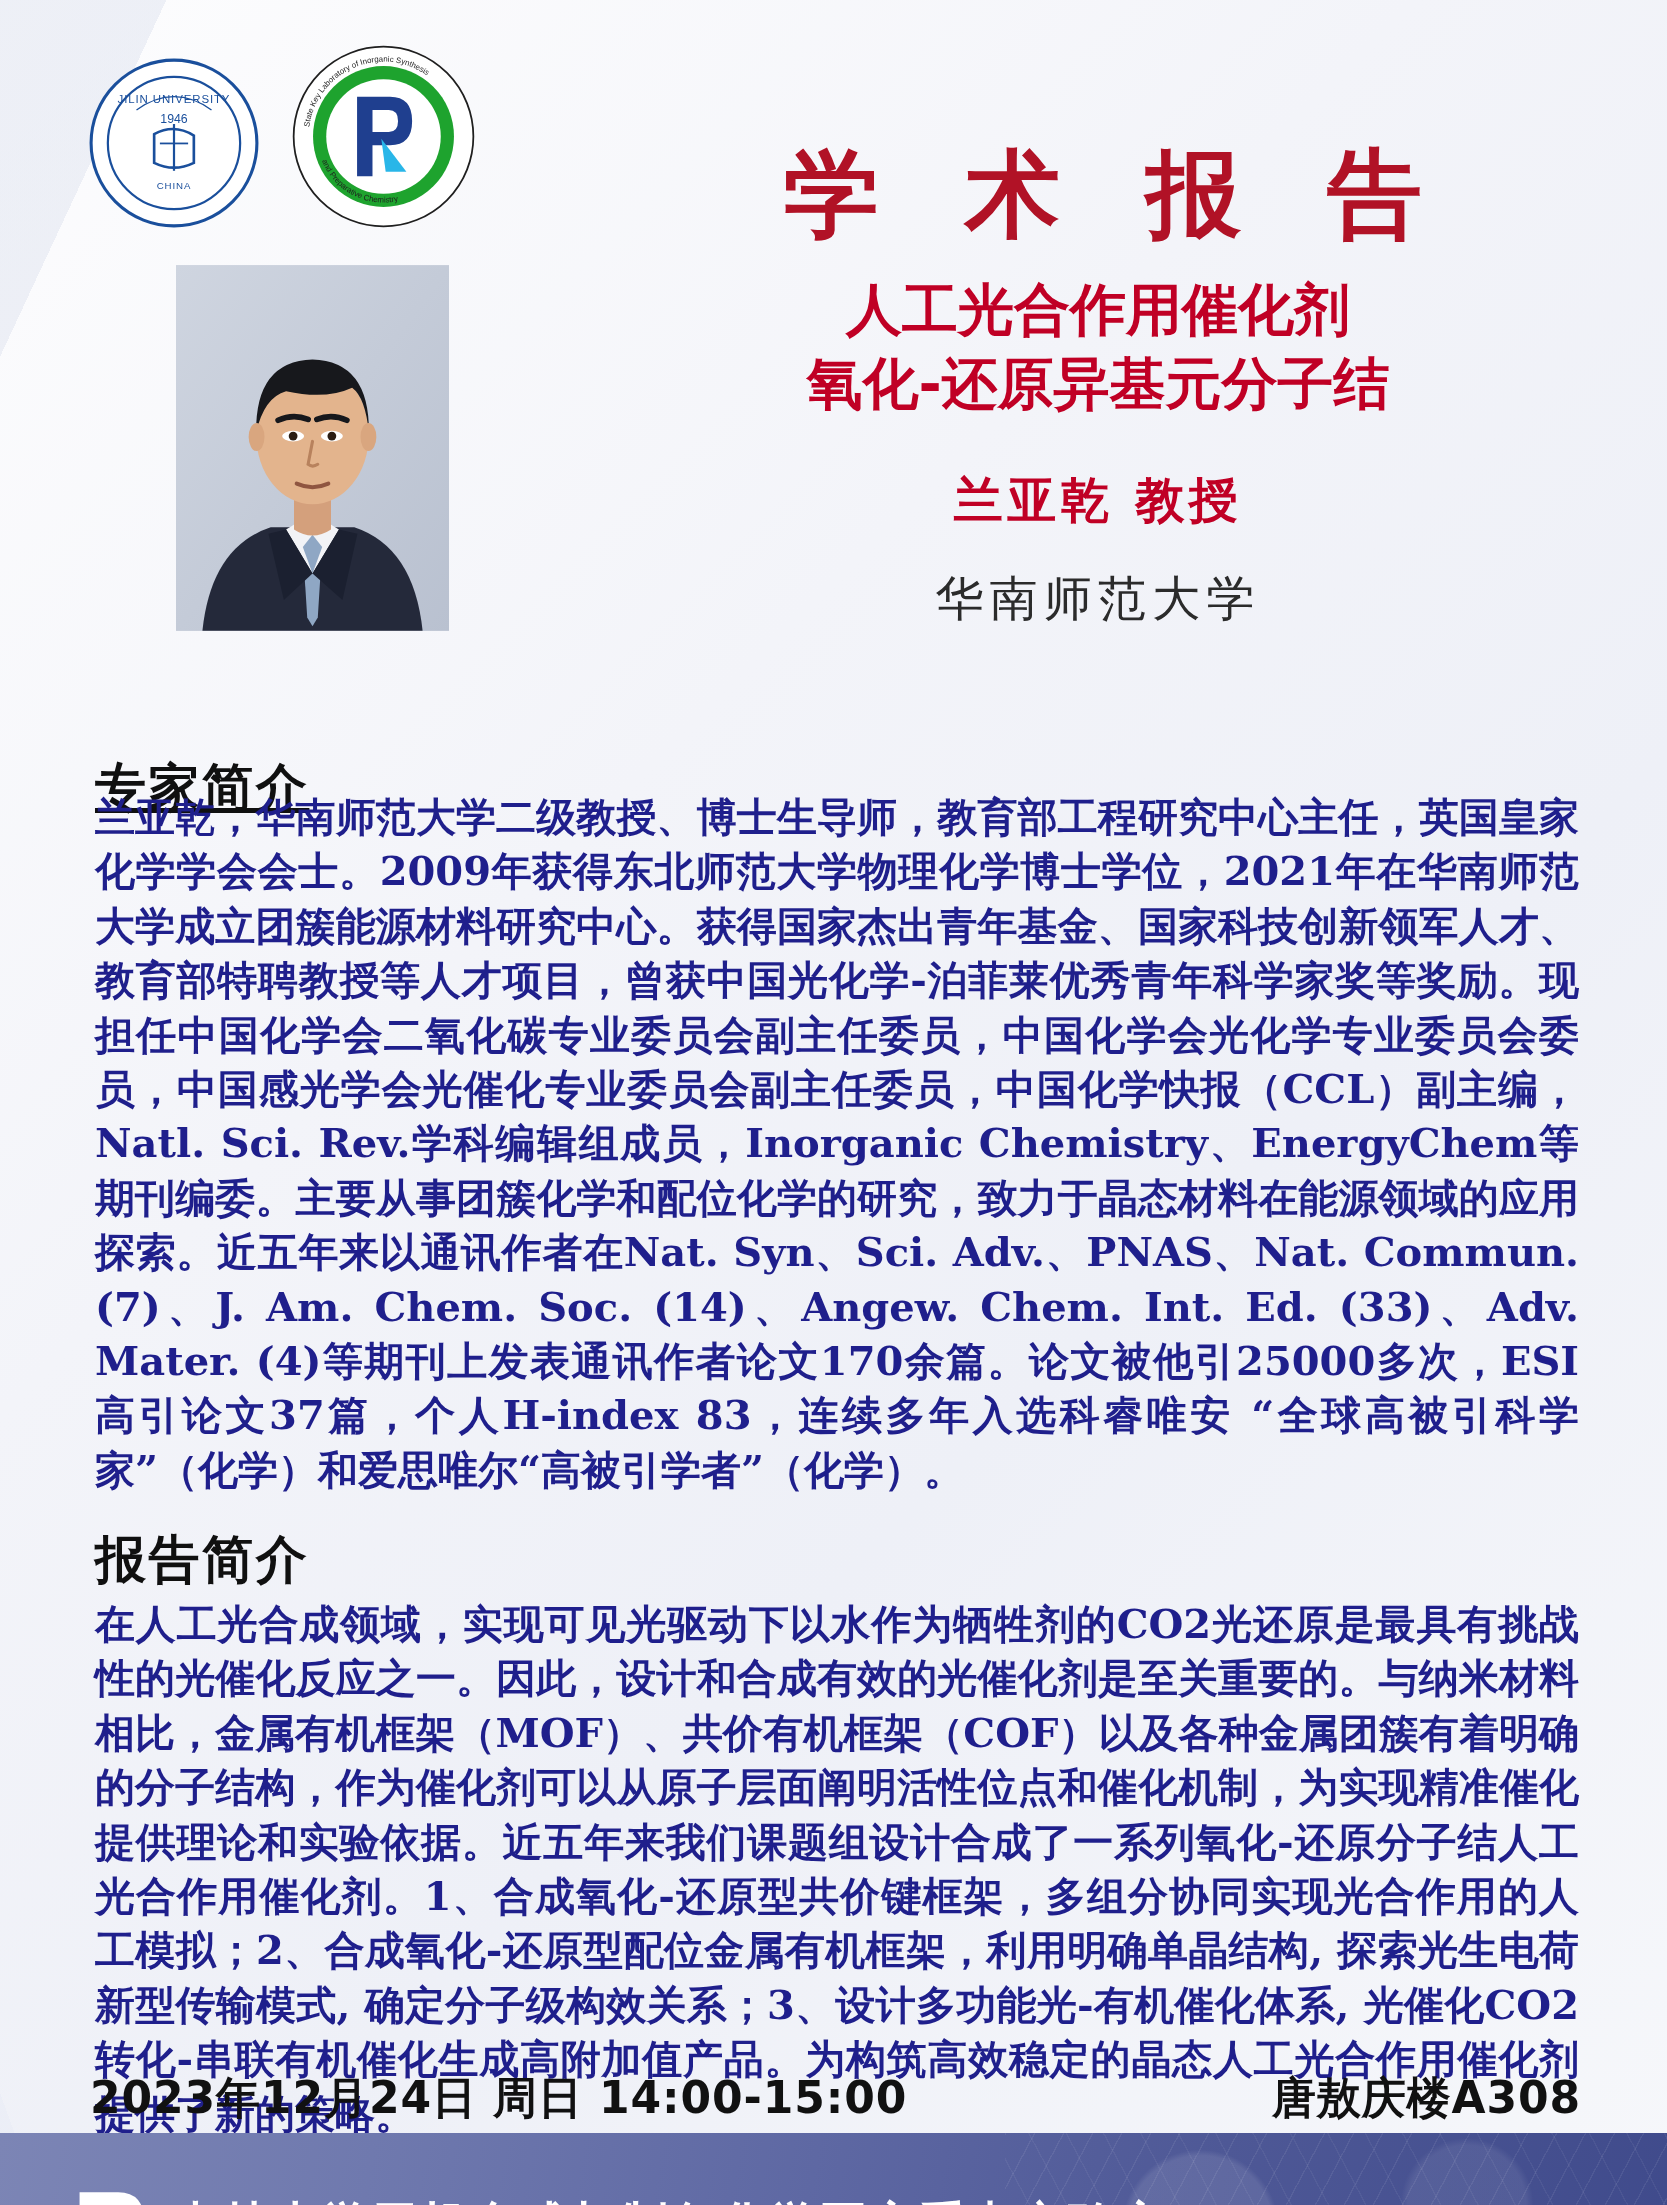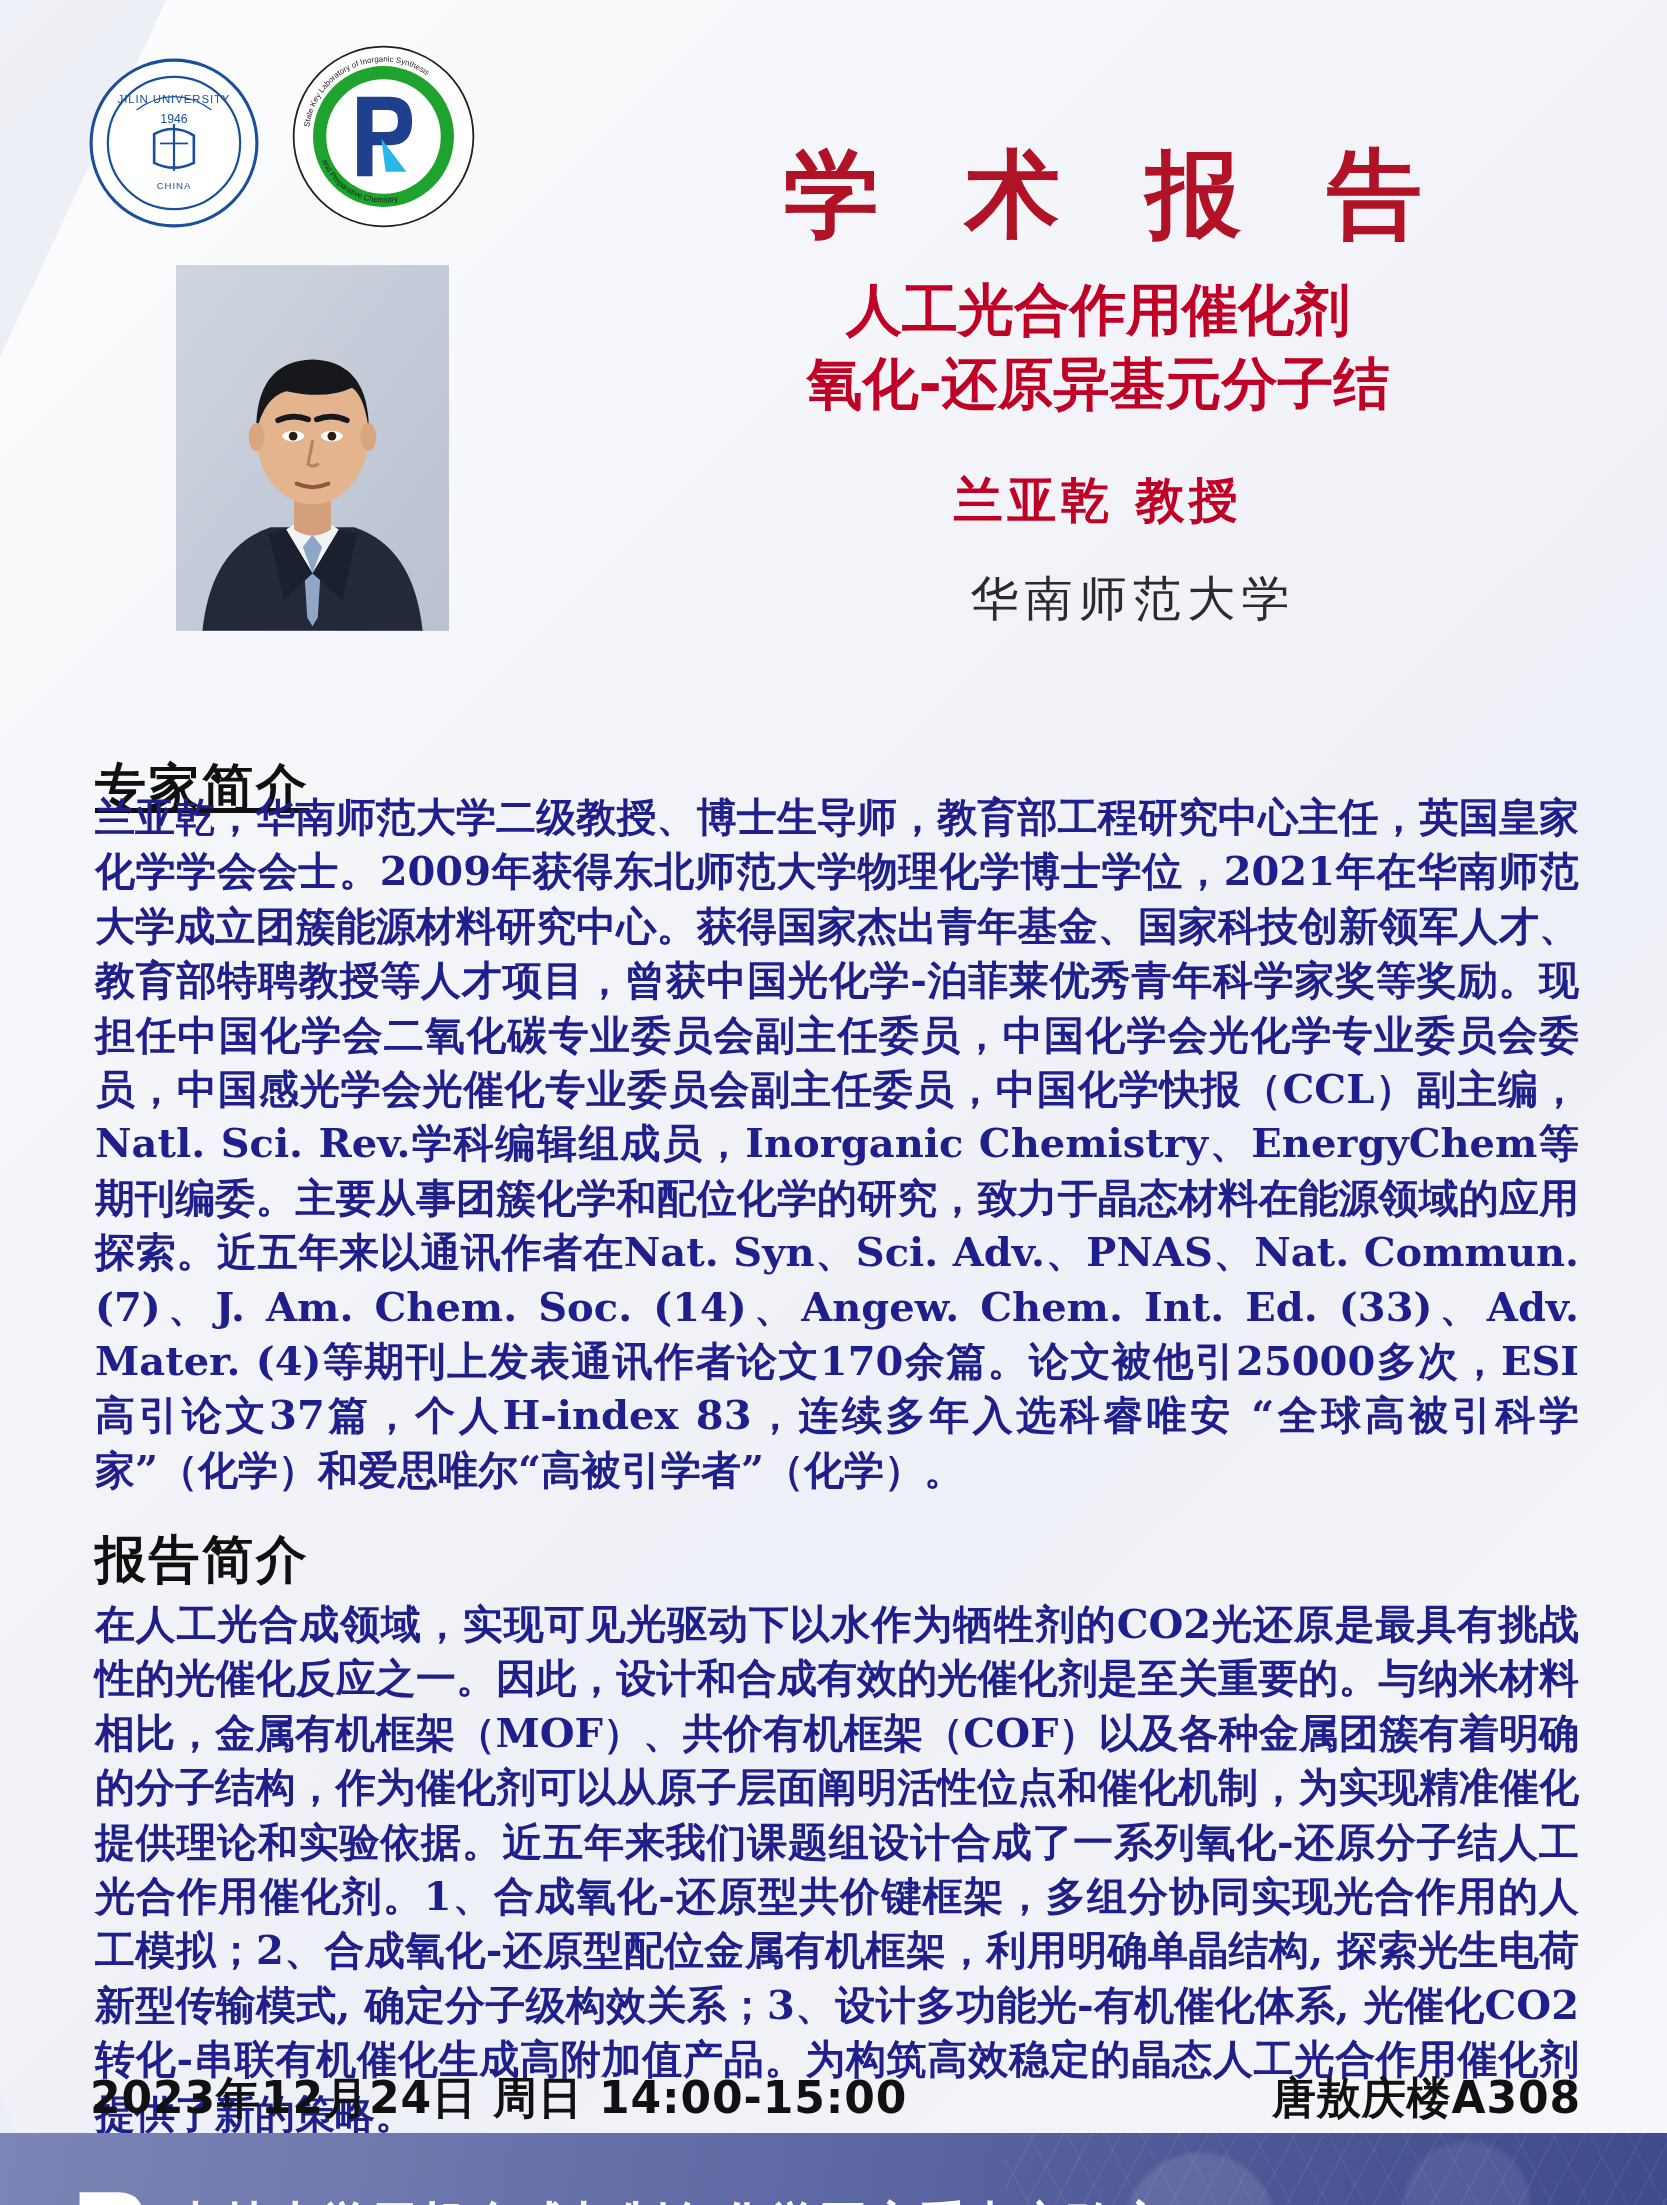--- a/index.html
+++ b/index.html
@@ -83,21 +83,21 @@
     width: 1014px;
     text-align: center;
     font-family: "DejaVu Sans", sans-serif;
     font-size: 49px;
     font-weight: bold;
     letter-spacing: 4.4px;
     color: #c00025;
   }
   .affiliation {
     position: absolute;
-    left: 626px;
+    left: 591px;
     top: 567px;
     width: 1014px;
     text-align: center;
     font-family: "DejaVu Serif", serif;
     font-size: 48px;
     letter-spacing: 6.2px;
     color: #2b2b2b;
   }
 
   

